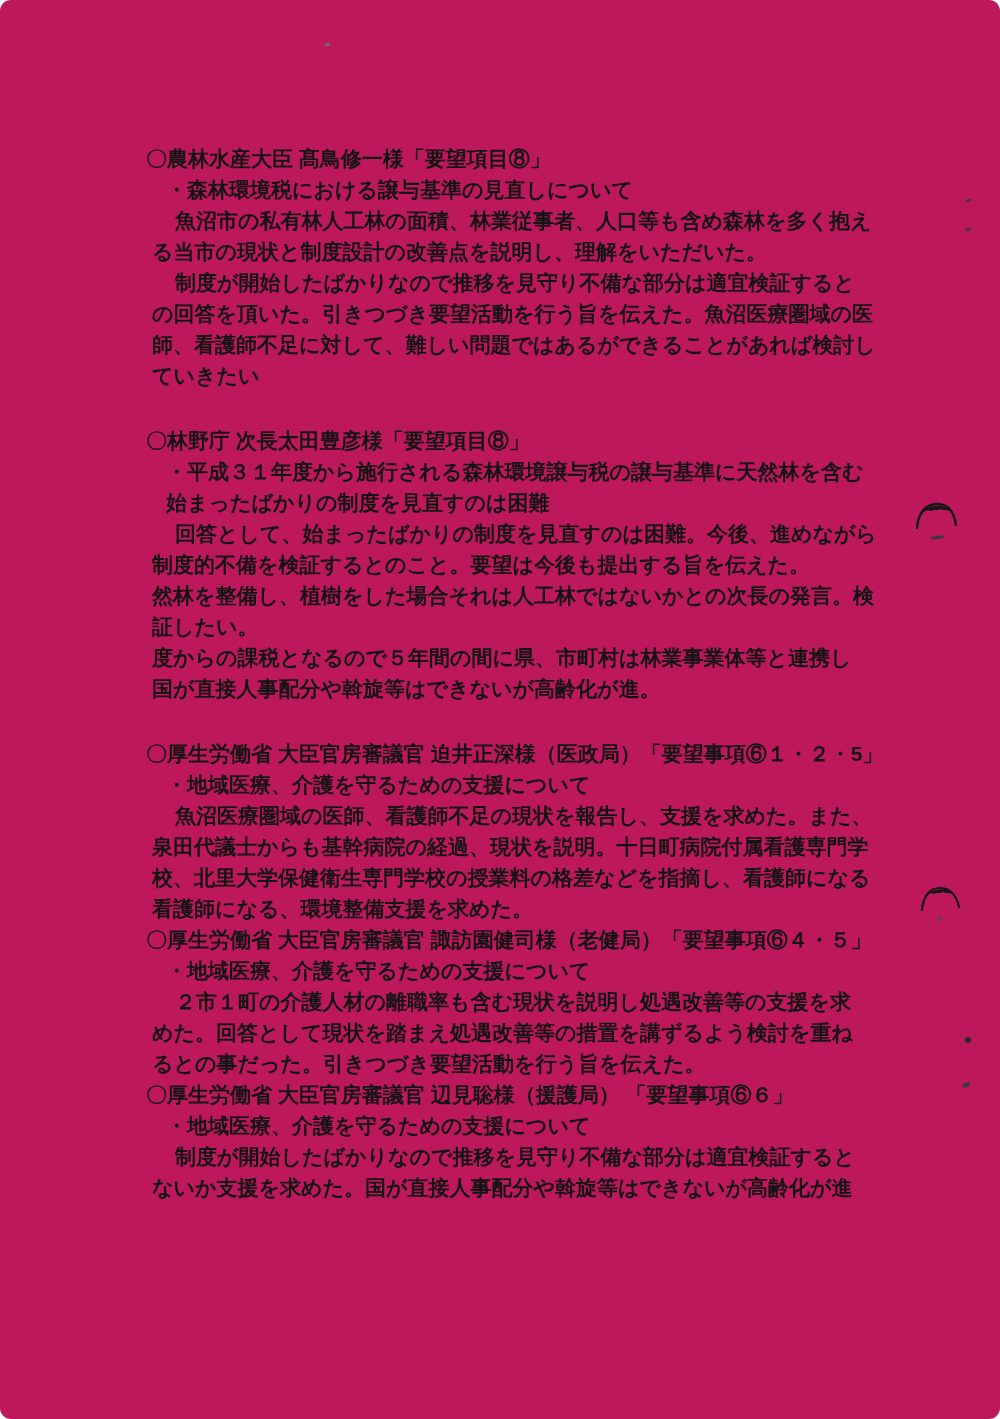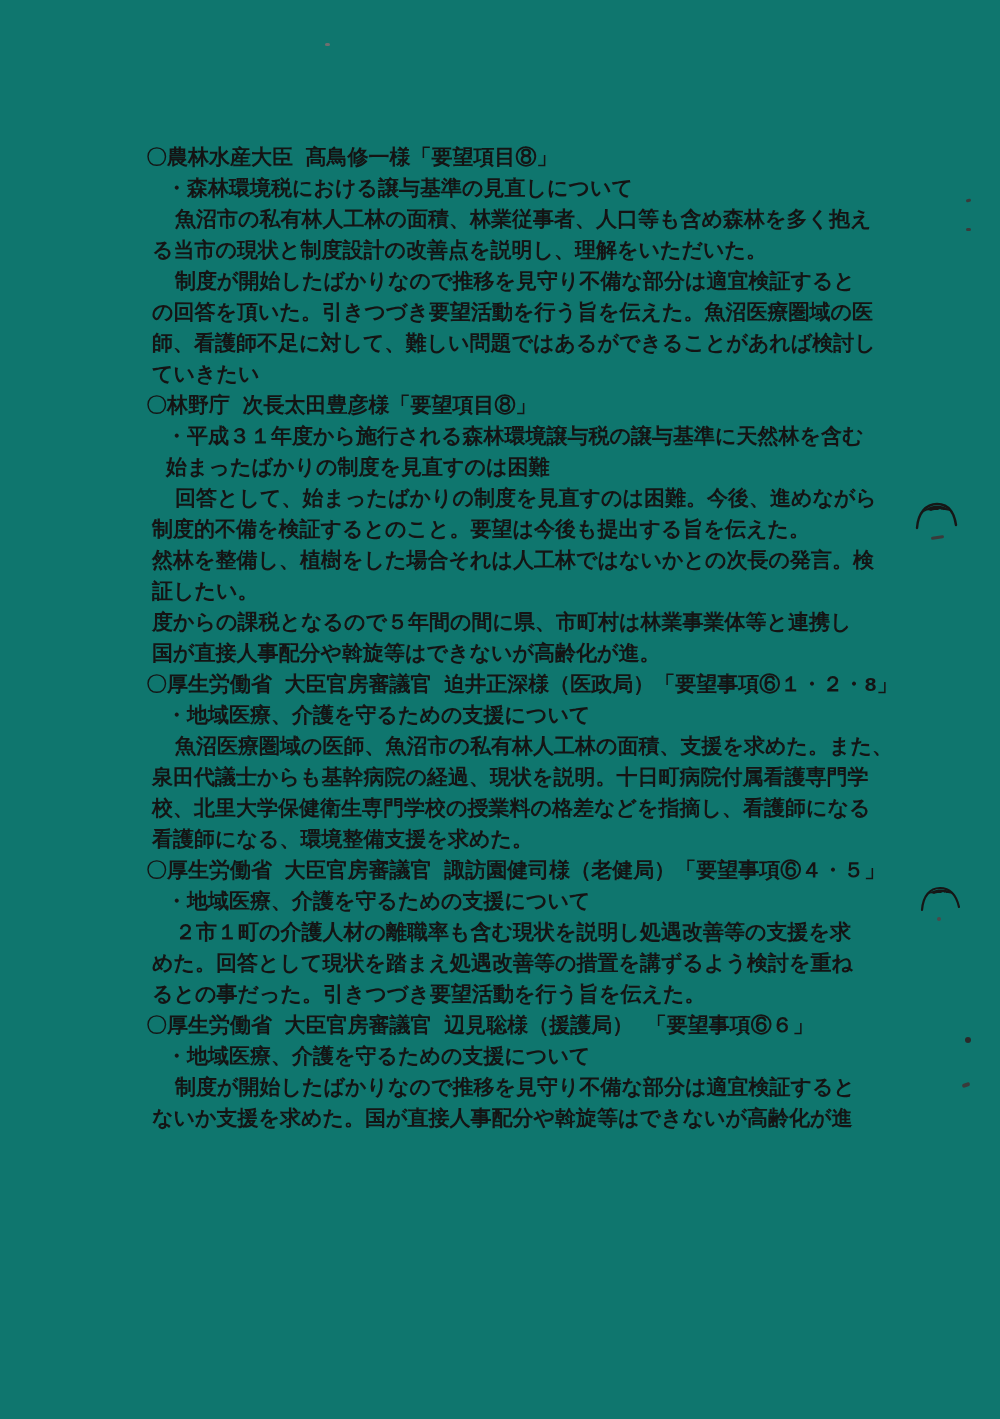--- a/index.html
+++ b/index.html
@@ -4,33 +4,34 @@
 <style>
   html, body {
     margin: 0;
     padding: 0;
     background: #ffffff;
   }
   .page {
     position: relative;
     width: 1000px;
     height: 1419px;
-    background: #0f766e;
+    background: #be185d;
     overflow: hidden;
-    font-family: Liberation Mono, monospace;
+    font-family: Liberation Sans, sans-serif;
     color: #141414;
+    border-radius: 11px;
   }
   .doc {
     position: absolute;
     left: 146px;
     top: 143px;
     width: 760px;
   }
   section { margin: 0; padding: 0; }
-  section.gap { }
+  section.gap { margin-top: 34px; }
   .ln {
     font-size: 21px;
     line-height: 31px;
     height: 31px;
     white-space: nowrap;
     font-weight: 600;
     letter-spacing: 0px;
     -webkit-font-smoothing: antialiased;
   }
   .ln.h { padding-left: 0px; }    
@@ -72,23 +73,23 @@
       <div class="ln b">始まったばかりの制度を見直すのは困難</div>
       <div class="ln p">回答として、始まったばかりの制度を見直すのは困難。今後、進めながら</div>
       <div class="ln c">制度的不備を検証するとのこと。要望は今後も提出する旨を伝えた。</div>
       <div class="ln c">然林を整備し、植樹をした場合それは人工林ではないかとの次長の発言。検</div>
       <div class="ln c">証したい。</div>
       <div class="ln c">度からの課税となるので５年間の間に県、市町村は林業事業体等と連携し</div>
       <div class="ln c">国が直接人事配分や斡旋等はできないが高齢化が進。</div>
     </section>
 
     <section class="gap">
-      <div class="ln h">〇厚生労働省 大臣官房審議官 迫井正深様（医政局）「要望事項⑥１・２・8」</div>
+      <div class="ln h">〇厚生労働省 大臣官房審議官 迫井正深様（医政局）「要望事項⑥１・２・5」</div>
       <div class="ln b">・地域医療、介護を守るための支援について</div>
-      <div class="ln p">魚沼医療圏域の医師、魚沼市の私有林人工林の面積、支援を求めた。また、</div>
+      <div class="ln p">魚沼医療圏域の医師、看護師不足の現状を報告し、支援を求めた。また、</div>
       <div class="ln c">泉田代議士からも基幹病院の経過、現状を説明。十日町病院付属看護専門学</div>
       <div class="ln c">校、北里大学保健衛生専門学校の授業料の格差などを指摘し、看護師になる</div>
       <div class="ln c">看護師になる、環境整備支援を求めた。</div>
     </section>
 
     <section>
       <div class="ln h">〇厚生労働省 大臣官房審議官 諏訪園健司様（老健局）「要望事項⑥４・５」</div>
       <div class="ln b">・地域医療、介護を守るための支援について</div>
       <div class="ln p">２市１町の介護人材の離職率も含む現状を説明し処遇改善等の支援を求</div>
       <div class="ln c">めた。回答として現状を踏まえ処遇改善等の措置を講ずるよう検討を重ね</div>

